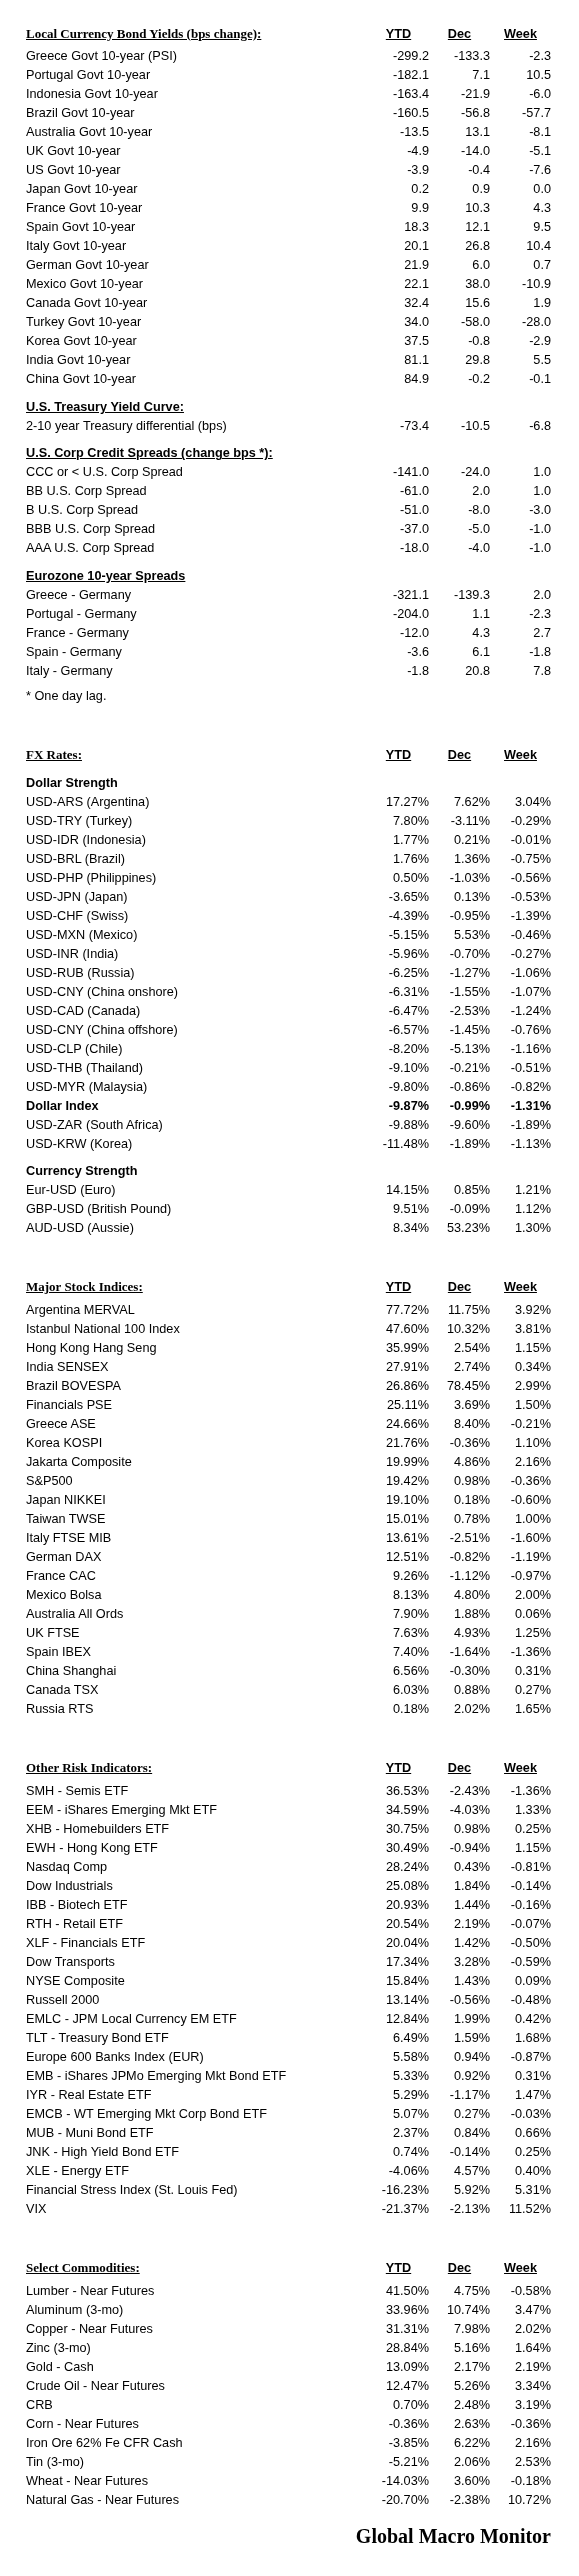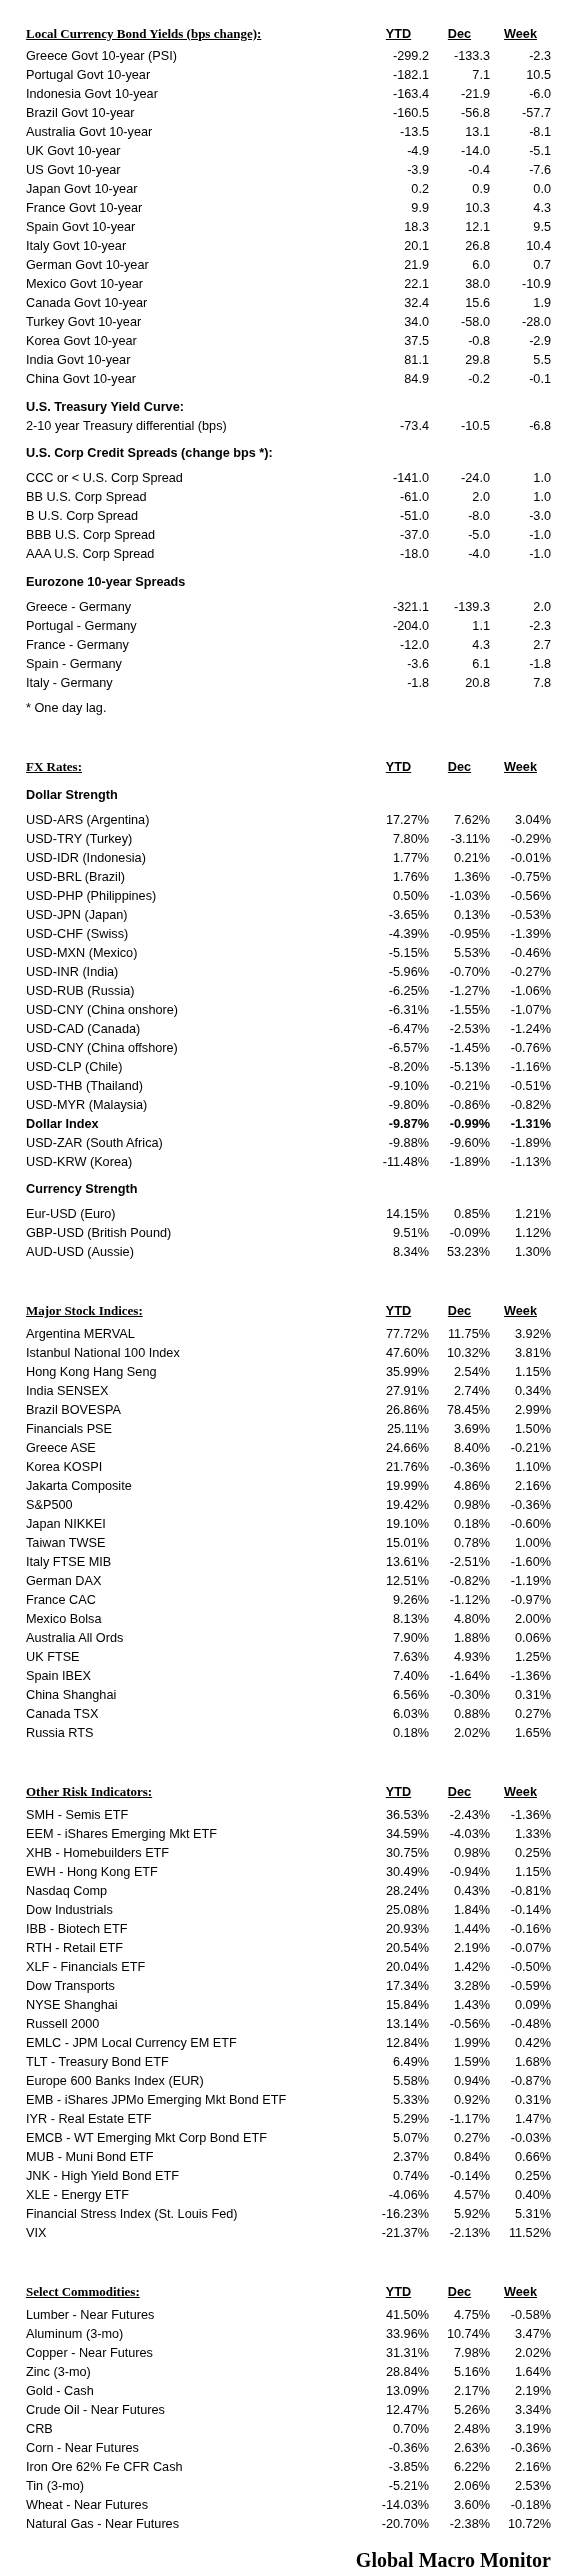--- a/index.html
+++ b/index.html
@@ -18,28 +18,28 @@
     font-weight:700;font-size:13px;line-height:21px;
     text-decoration:underline;
     white-space:nowrap;
   }
   .col-headers{display:flex;}
   .col-head{
     width:61px;text-align:center;
     font-weight:700;line-height:19px;
     text-decoration:underline;
   }
-  .rows{margin-top:6px;}
+  .rows{margin-top:0;}
   .rows.tight{margin-top:0;}
   .row{display:flex;line-height:19px;}
   .row.bold{font-weight:700;}
   .row-label{flex:1;white-space:nowrap;overflow:hidden;text-align:left;}
   .cell{width:61px;text-align:right;white-space:nowrap;}
   .subhead{font-weight:700;line-height:19px;margin-top:8.5px;}
-  .subhead.u{}
+  .subhead.u{text-decoration:underline;}
   .note{line-height:19px;margin-top:6.6px;}
   .footer{
     margin-top:15px;text-align:right;
     font-family:"Liberation Serif",serif;
     font-weight:700;font-size:20px;line-height:22.6px;
   }
 </style>
 </head>
 <body>
 
@@ -597,21 +597,21 @@
           <span class="cell">1.42%</span>
           <span class="cell">-0.50%</span>
         </div>
         <div class="row">
           <span class="row-label">Dow Transports</span>
           <span class="cell">17.34%</span>
           <span class="cell">3.28%</span>
           <span class="cell">-0.59%</span>
         </div>
         <div class="row">
-          <span class="row-label">NYSE Shanghai</span>
+          <span class="row-label">NYSE Composite</span>
           <span class="cell">15.84%</span>
           <span class="cell">1.43%</span>
           <span class="cell">0.09%</span>
         </div>
         <div class="row">
           <span class="row-label">Russell 2000</span>
           <span class="cell">13.14%</span>
           <span class="cell">-0.56%</span>
           <span class="cell">-0.48%</span>
         </div>

